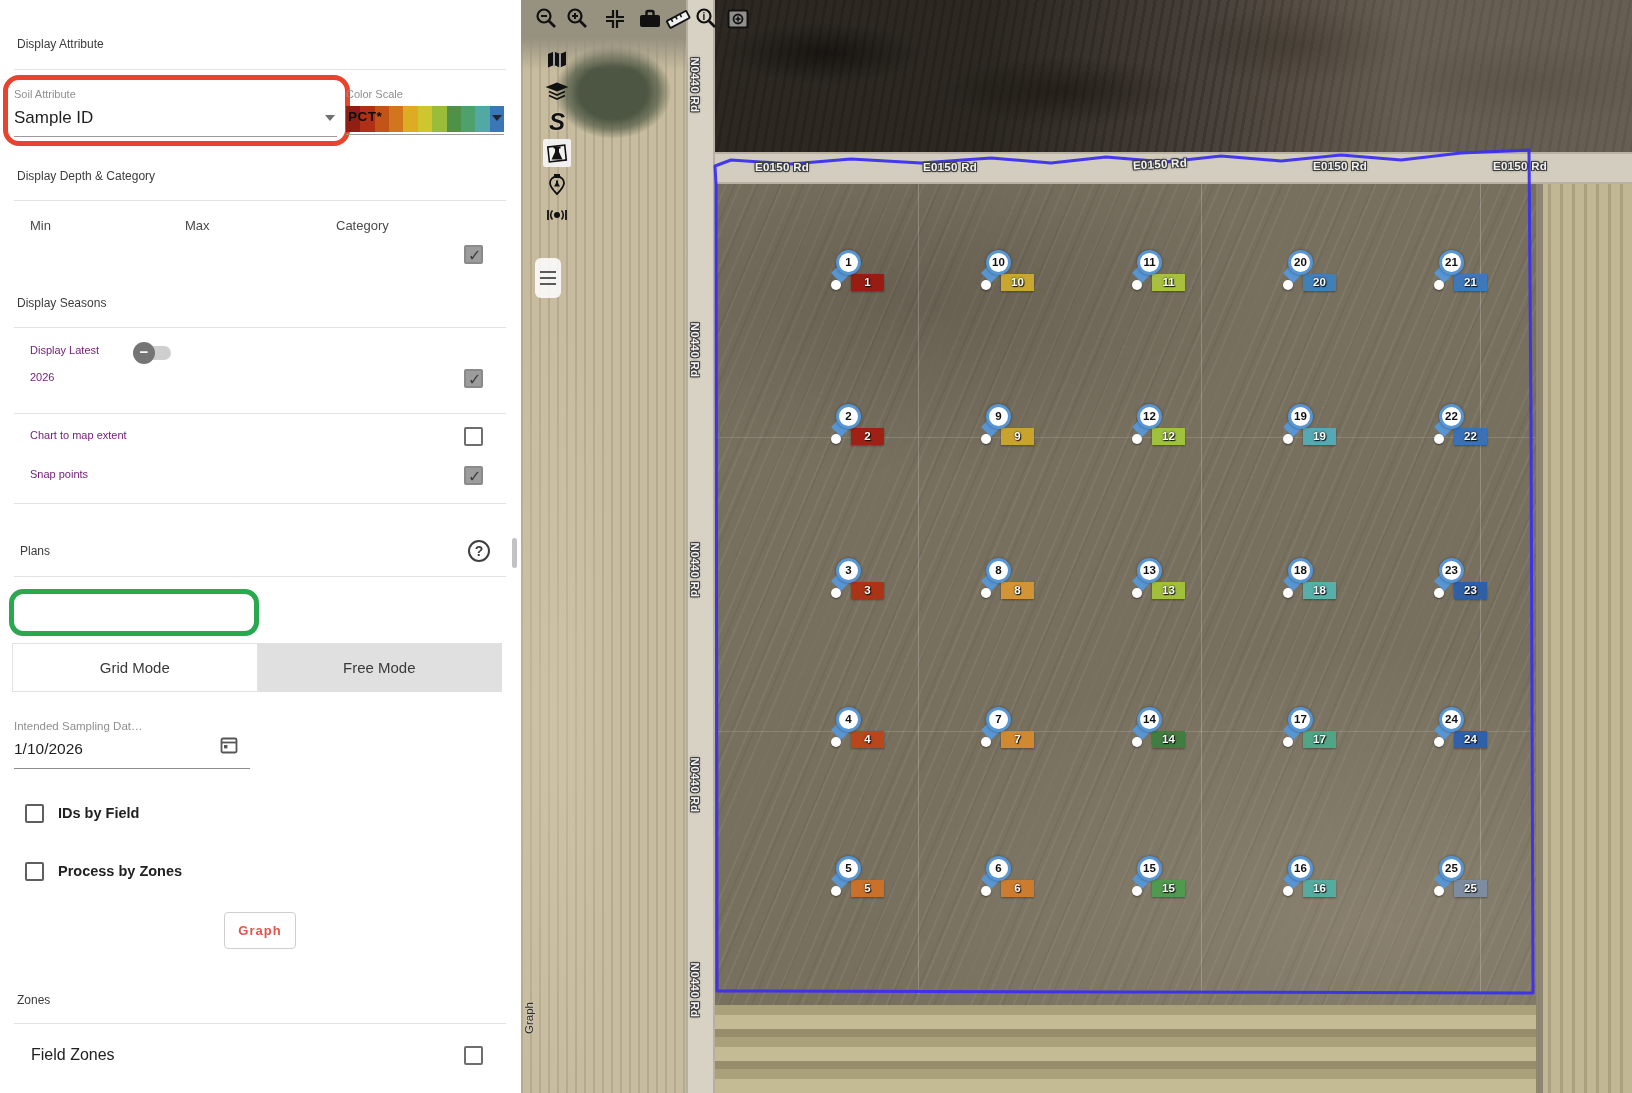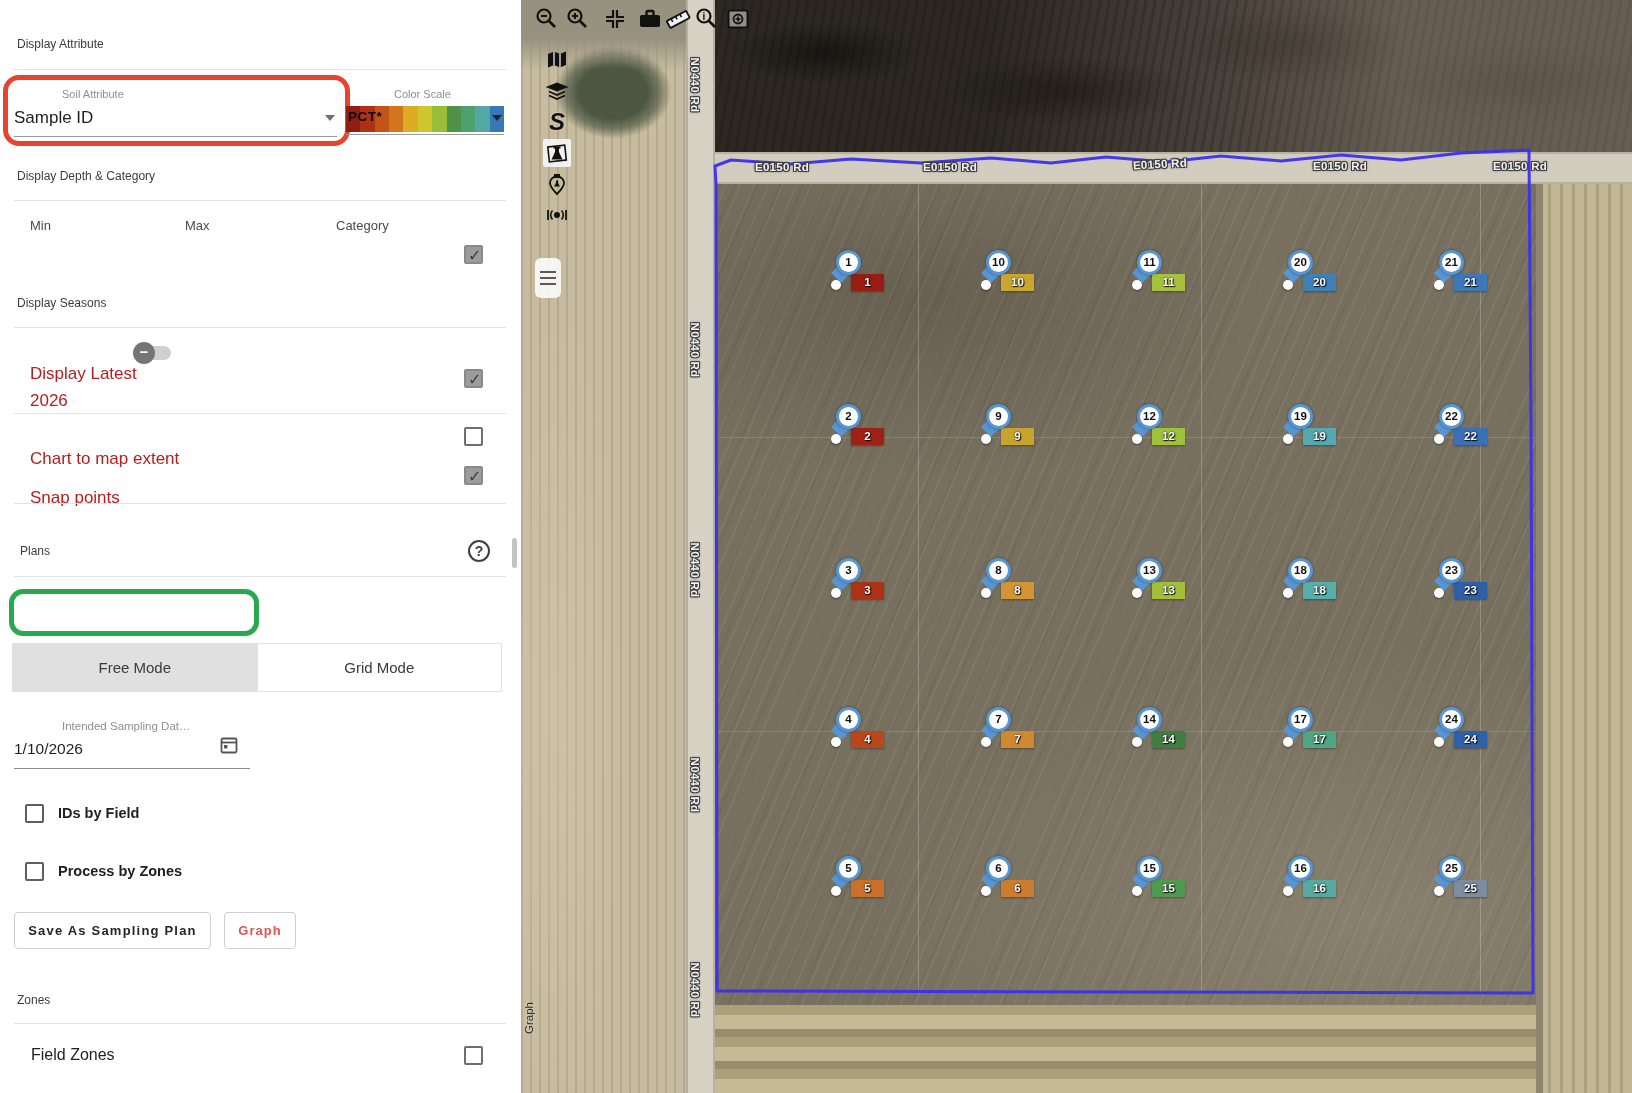--- a/index.html
+++ b/index.html
@@ -5,23 +5,23 @@
   html,body{margin:0;padding:0;background:#ffffff;}
   *{box-sizing:border-box;}
   .stage{position:relative;width:1632px;height:1093px;overflow:hidden;
          font-family:"Liberation Sans","DejaVu Sans",sans-serif;color:#212121;background:#fff;}
 
   
   .sidebar{position:absolute;left:0;top:0;width:521px;height:1093px;background:#fff;z-index:20;}
   .abs{position:absolute;}
   .hr{position:absolute;left:14px;width:492px;height:1px;background:#e3e3e3;}
   .sec-head{font-size:12px;color:#3c3c3c;}
-  .sub-label{font-size:11px;color:#8f8f8f;margin-left:48px;}
+  .sub-label{font-size:11px;color:#8f8f8f;}
   .big-val{font-size:17px;color:#1f1f1f;}
-  .row-label{font-size:17px;color:#b91c1c;margin-top:20px;}
+  .row-label{font-size:11px;color:#701a75;}
   .underline{position:absolute;height:1px;background:#9a9a9a;}
 
   .dd-arrow{width:0;height:0;border-left:5px solid transparent;border-right:5px solid transparent;
             border-top:6px solid #6f6f6f;}
 
   .scalebar{position:absolute;left:346px;top:106px;width:158px;height:26px;display:flex;overflow:hidden;}
   .scalebar .seg{flex:1;height:100%;}
   .scale-badge{position:absolute;left:348px;top:109px;font-size:13.5px;font-weight:bold;color:#0b0b0b;letter-spacing:0.5px;}
   .scale-arrow{position:absolute;left:492px;top:115px;}
 
@@ -191,42 +191,41 @@
     <div class="hr" style="top:503px;"></div>
 
     <div class="abs sec-head" style="left:20px;top:544px;">Plans</div>
     <div class="help-circle" style="left:468px;top:540px;">?</div>
     <div class="hr" style="top:576px;"></div>
 
     <div class="annot" style="left:9px;top:589px;width:250px;height:47px;border:5px solid #2aa84f;border-radius:14px;"></div>
 
 
     <div class="tabs" id="mode-tabs">
+        <div class="tab">Grid Mode</div>
         <div class="tab active">Free Mode</div>
-        <div class="tab">Grid Mode</div>
       </div>
 
     <div class="abs sub-label" style="left:14px;top:720px;font-size:11.5px;">Intended Sampling Dat…</div>
     <div class="abs" style="left:14px;top:740px;font-size:15.5px;color:#1f1f1f;">1/10/2026</div>
     <span class="abs" style="left:219px;top:735px;">
       <svg width="20" height="20" viewBox="0 0 20 20">
         <rect x="2.5" y="3.5" width="15" height="14" rx="1.5" fill="none" stroke="#555" stroke-width="1.8"></rect>
         <line x1="2.5" y1="7.5" x2="17.5" y2="7.5" stroke="#555" stroke-width="1.8"></line>
         <rect x="5" y="10" width="3.4" height="3.4" fill="#555"></rect>
       </svg>
     </span>
     <div class="underline" style="left:14px;top:768px;width:236px;background:#8c8c8c;"></div>
 
     <div class="cb" style="left:25px;top:804px;border-color:#5f5f5f;"></div>
     <div class="abs" style="left:58px;top:805px;font-size:14.5px;font-weight:bold;">IDs by Field</div>
 
     <div class="cb" style="left:25px;top:862px;border-color:#5f5f5f;"></div>
     <div class="abs" style="left:58px;top:863px;font-size:14.5px;font-weight:bold;">Process by Zones</div>
 
-    <button class="btn-outline" style="left:14px;top:912px;width:197px;height:37px;font-size:13px;letter-spacing:1.2px;">Save As Sampling Plan</button>
     <button class="btn-outline" style="left:224px;top:912px;width:72px;height:37px;font-size:13px;letter-spacing:1px;color:#e5534b;">Graph</button>
 
     <div class="abs sec-head" style="left:17px;top:993px;">Zones</div>
     <div class="hr" style="top:1023px;"></div>
 
     <div class="abs" style="left:31px;top:1046px;font-size:16px;">Field Zones</div>
     <div class="cb" style="left:464px;top:1046px;"></div>
 
     <div class="scroll-thumb"></div>
   </aside>

